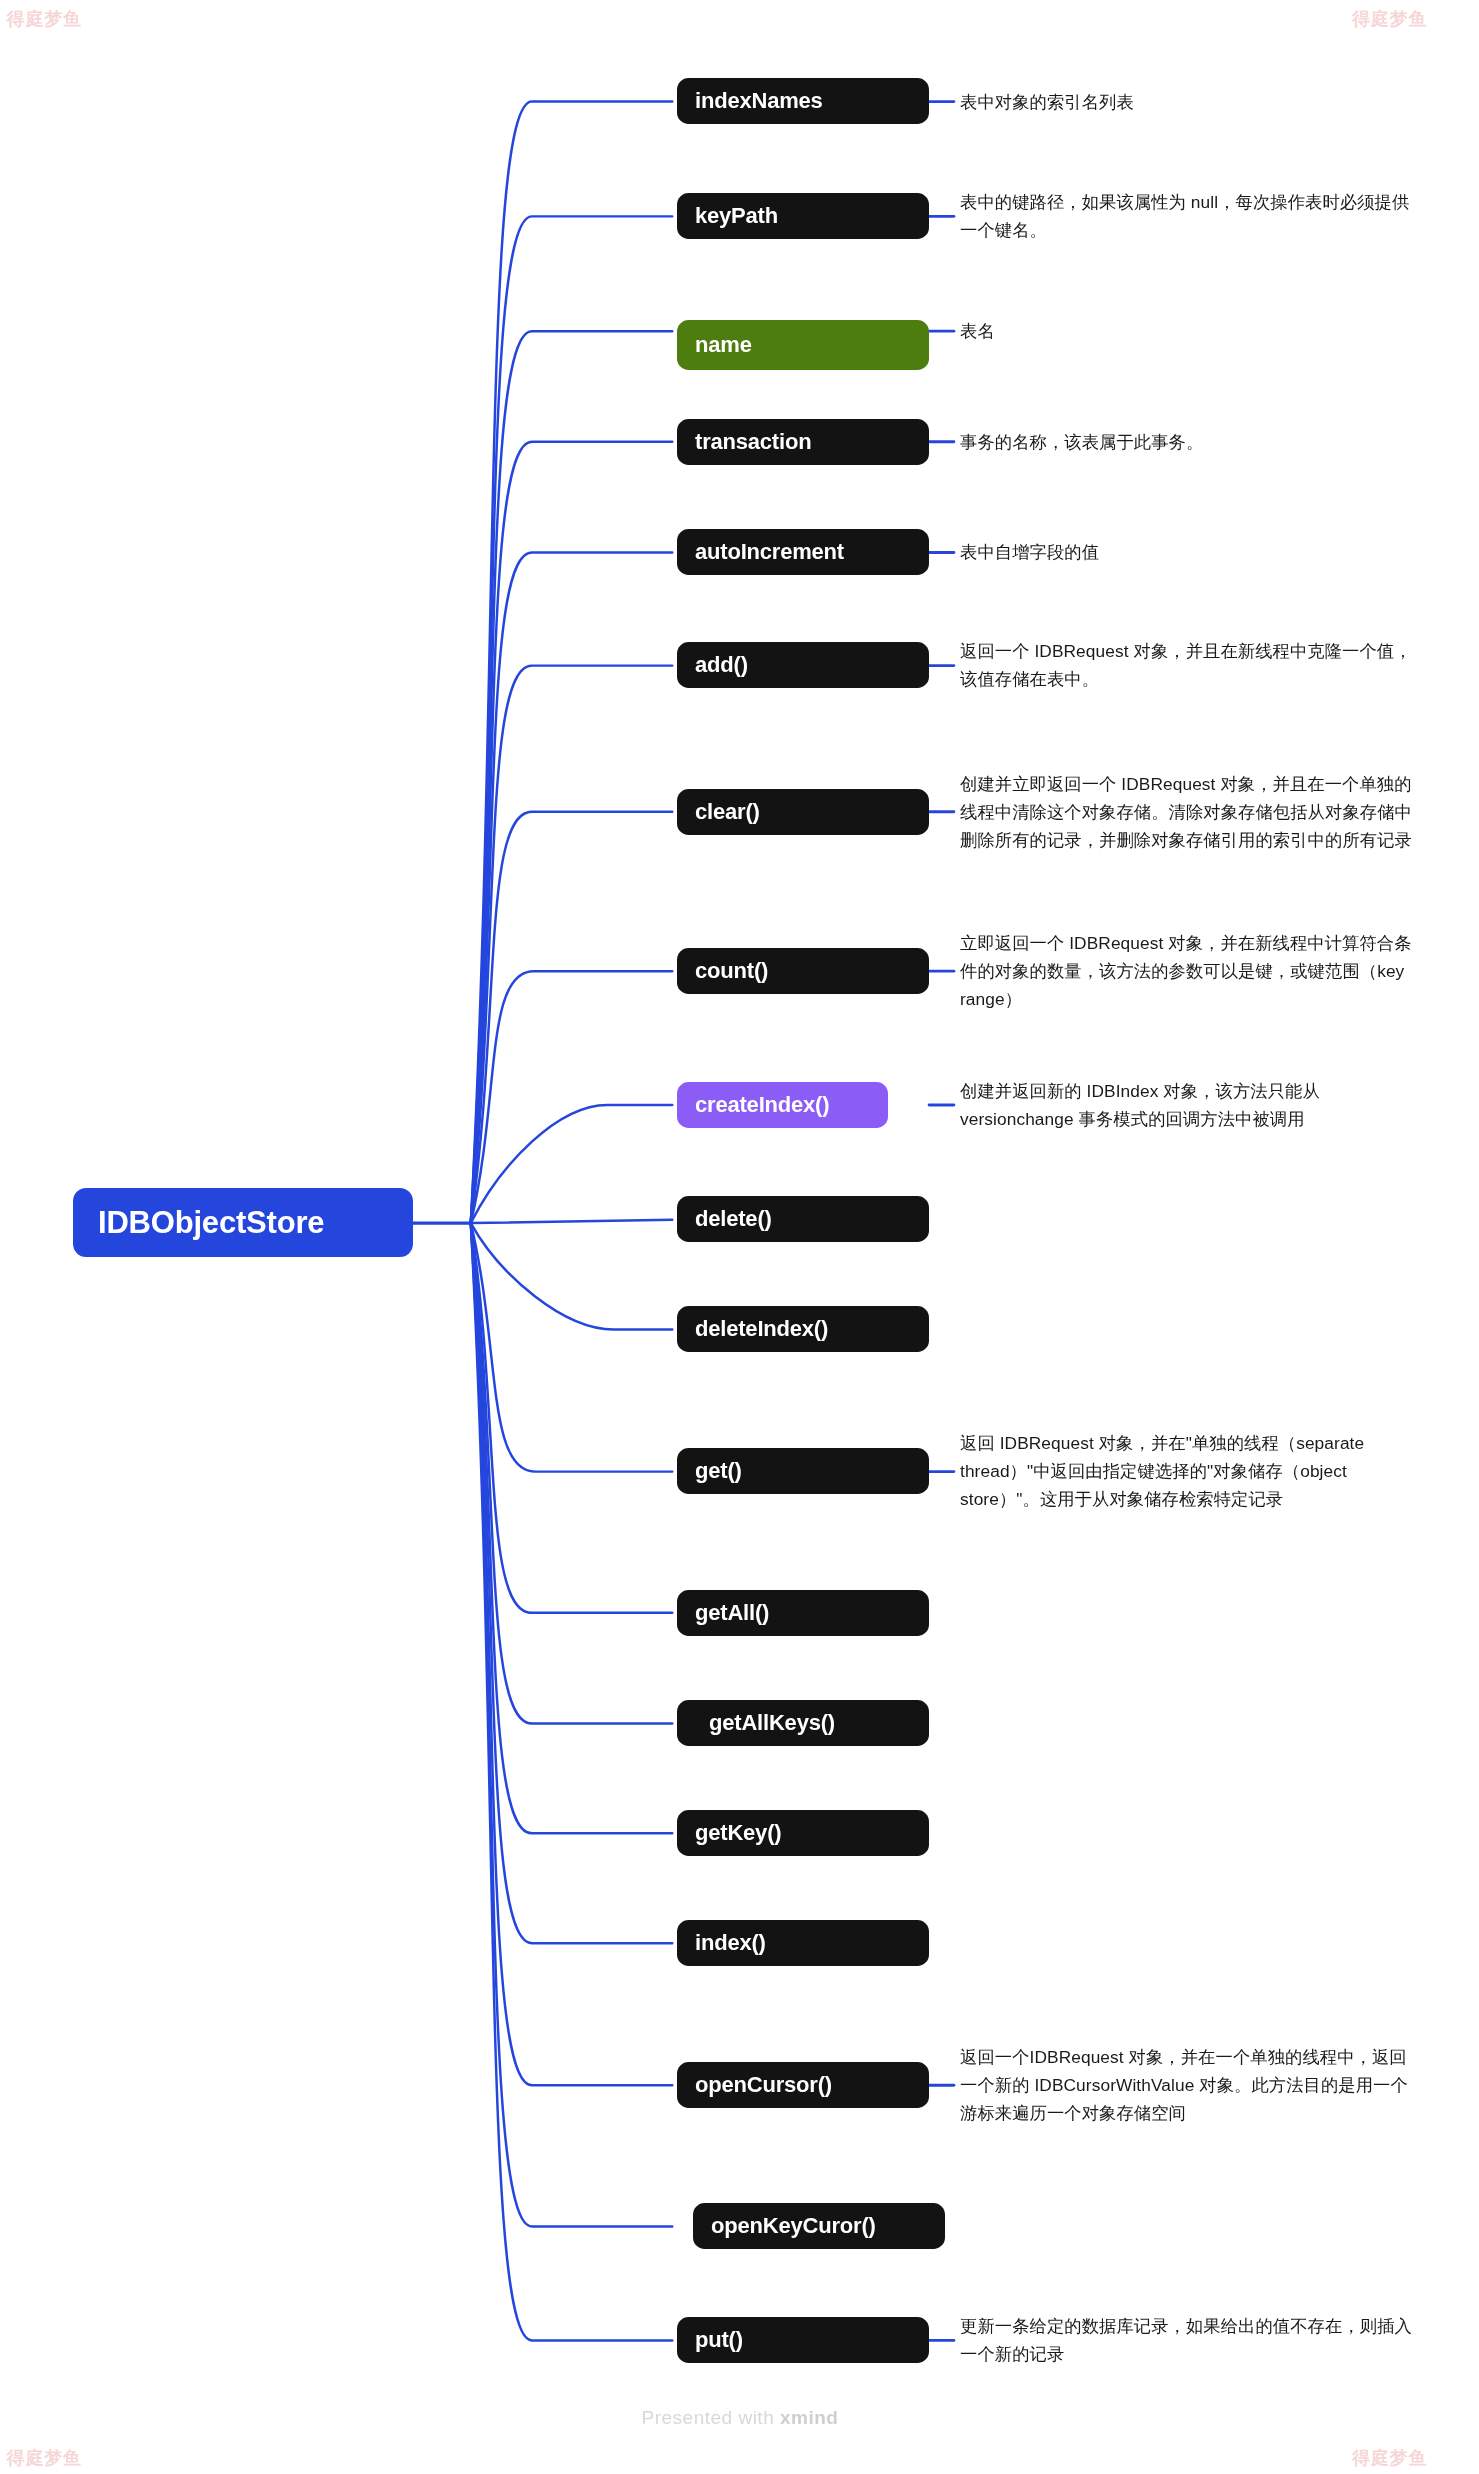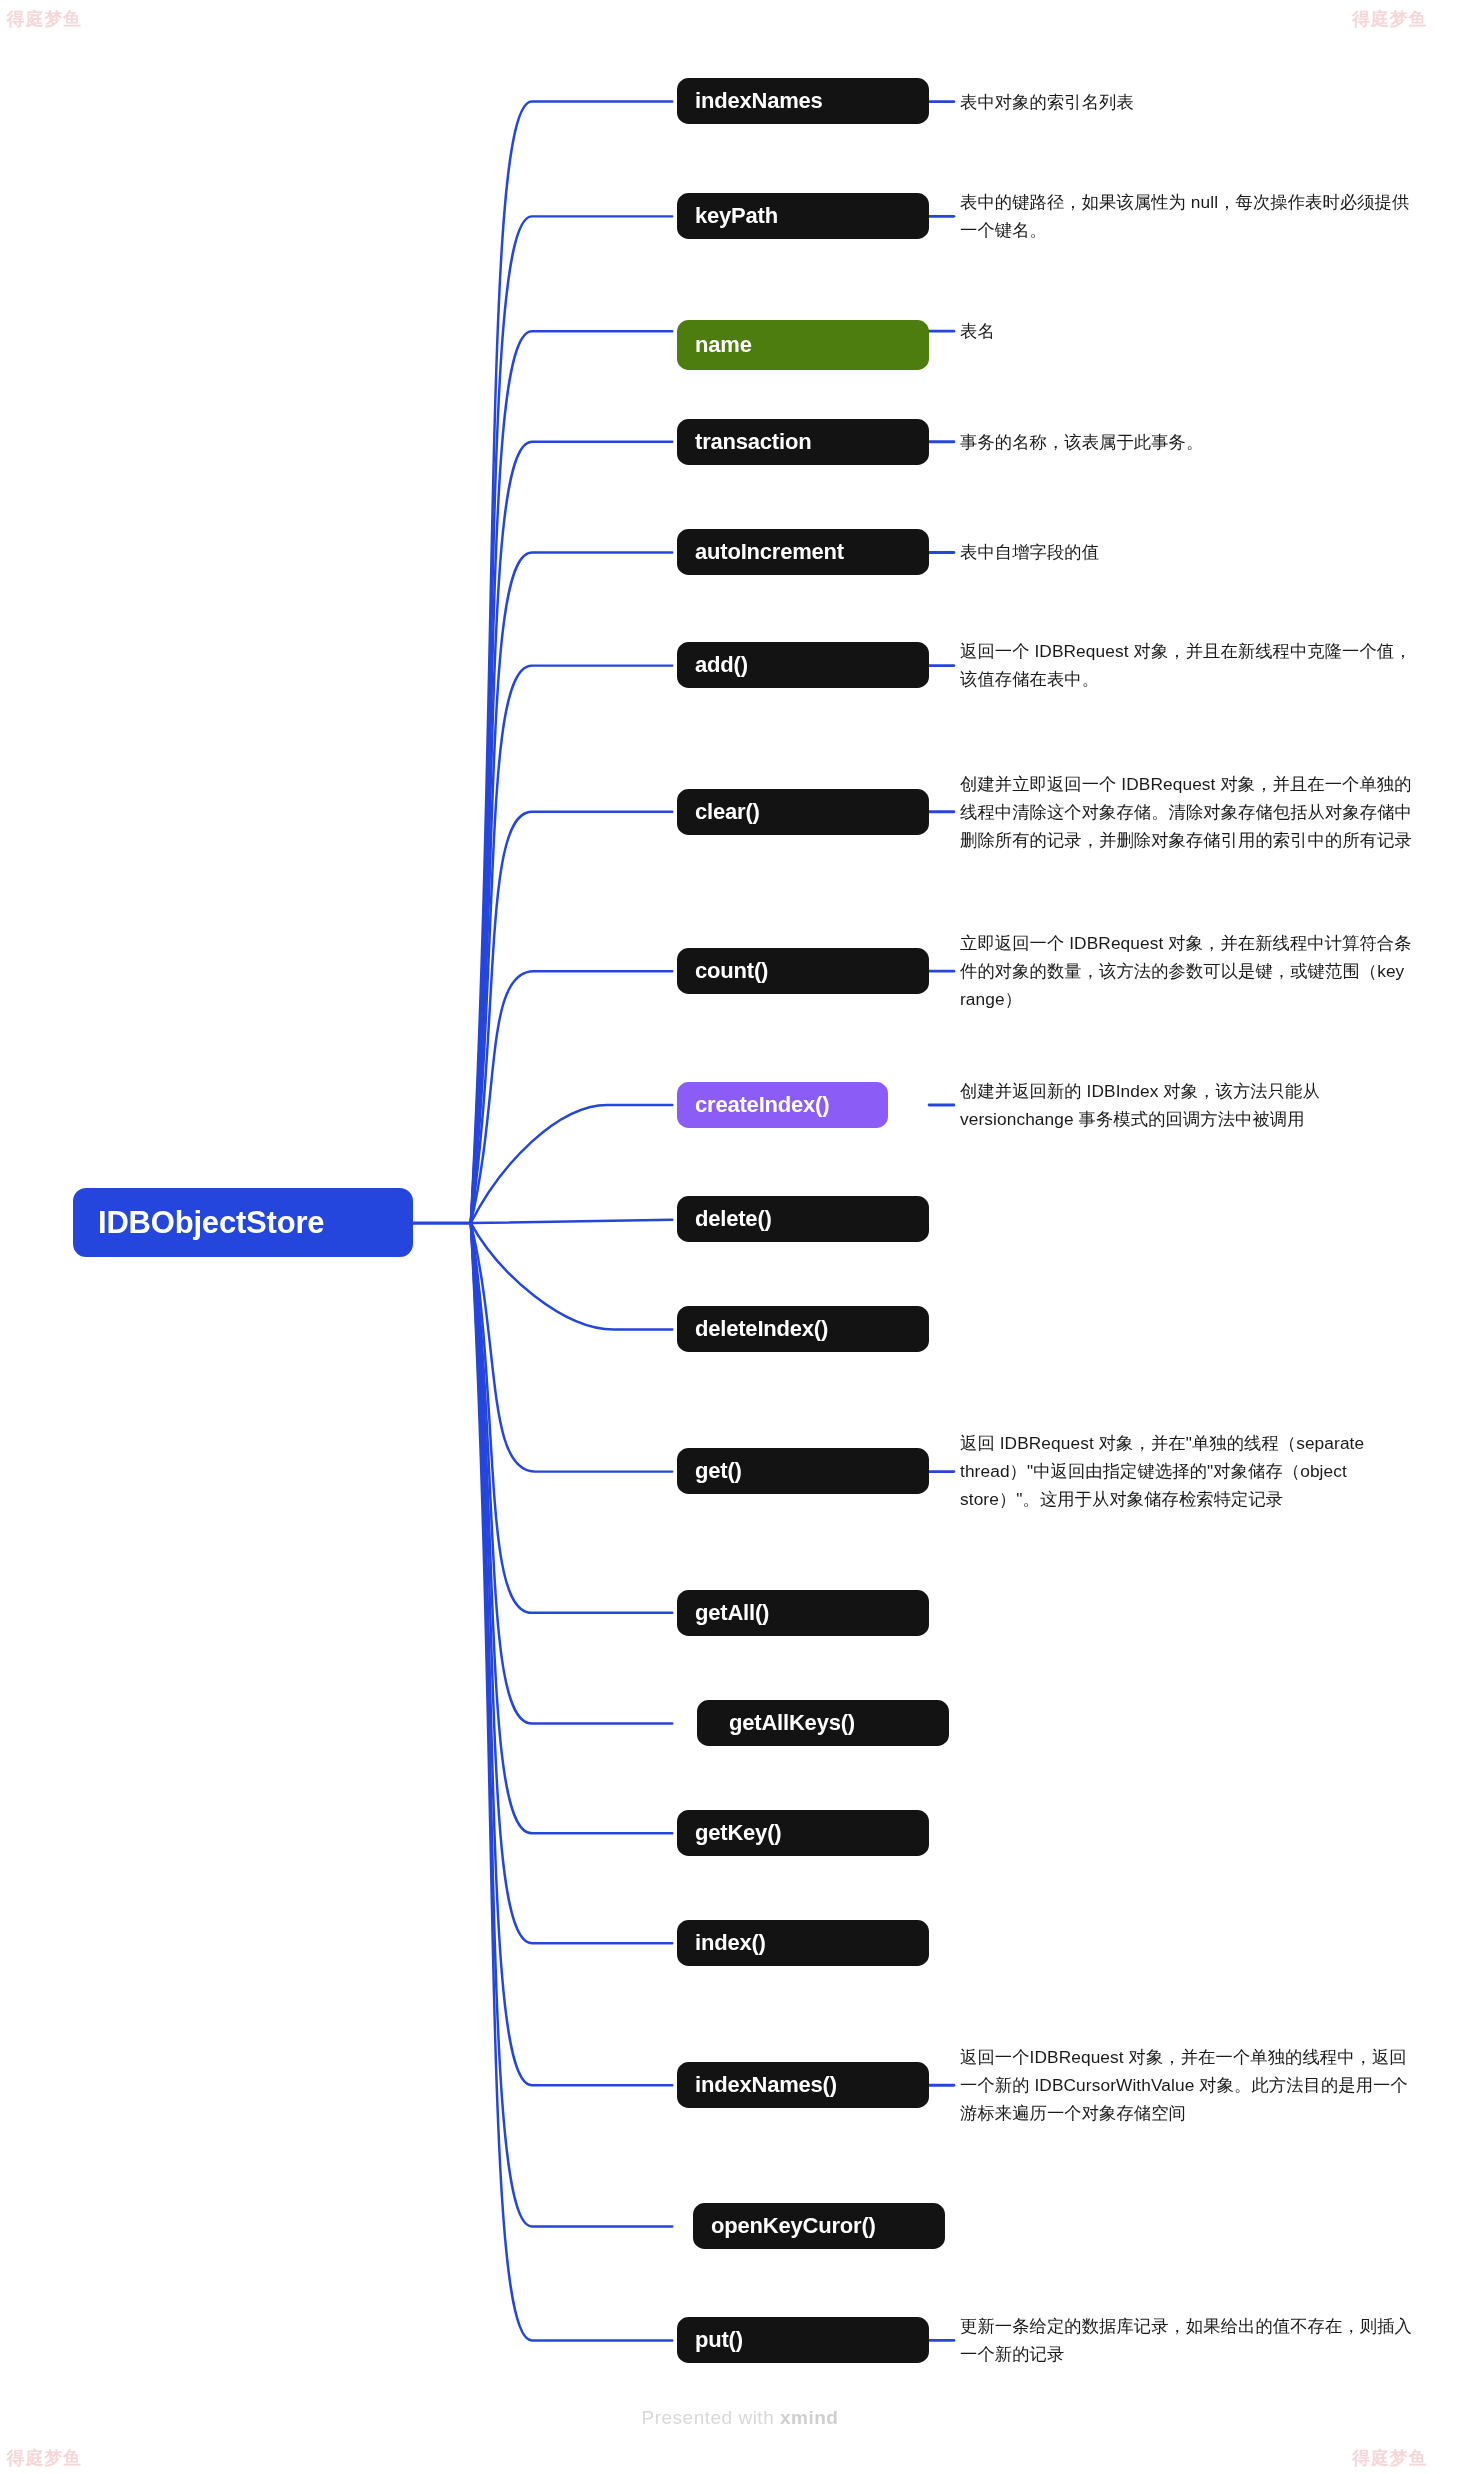--- a/index.html
+++ b/index.html
@@ -182,31 +182,31 @@
       <div class="topic-node" style="left: 677px; top: 1306px; width: 252px; height: 46px; background: rgb(19, 19, 19); color: rgb(255, 255, 255);">
         <span>deleteIndex()</span>
       </div>
       <div class="topic-node" style="left: 677px; top: 1448px; width: 252px; height: 46px; background: rgb(19, 19, 19); color: rgb(255, 255, 255); text-align: center;">
         <span>get()</span>
       </div>
       <div class="desc" style="left: 960px; width: 462px; top: 1429px;">返回 IDBRequest 对象，并在"单独的线程（separate thread）"中返回由指定键选择的"对象储存（object store）"。这用于从对象储存检索特定记录</div>
       <div class="topic-node" style="left: 677px; top: 1590px; width: 252px; height: 46px; background: rgb(19, 19, 19); color: rgb(255, 255, 255);">
         <span>getAll()</span>
       </div>
-      <div class="topic-node" style="left: 697px; top: 1700px; width: 252px; height: 46px; background: rgb(19, 19, 19); color: rgb(255, 255, 255); padding-left: 32px;">
+      <div class="topic-node" style="left: 677px; top: 1700px; width: 252px; height: 46px; background: rgb(19, 19, 19); color: rgb(255, 255, 255); padding-left: 32px;">
         <span>getAllKeys()</span>
       </div>
       <div class="topic-node" style="left: 677px; top: 1810px; width: 252px; height: 46px; background: rgb(19, 19, 19); color: rgb(255, 255, 255);">
         <span>getKey()</span>
       </div>
       <div class="topic-node" style="left: 677px; top: 1920px; width: 252px; height: 46px; background: rgb(19, 19, 19); color: rgb(255, 255, 255);">
         <span>index()</span>
       </div>
       <div class="topic-node" style="left: 677px; top: 2062px; width: 252px; height: 46px; background: rgb(19, 19, 19); color: rgb(255, 255, 255);">
-        <span>indexNames()</span>
+        <span>openCursor()</span>
       </div>
       <div class="desc" style="left: 960px; width: 462px; top: 2043px;"> 返回一个IDBRequest 对象，并在一个单独的线程中，返回一个新的 IDBCursorWithValue 对象。此方法目的是用一个游标来遍历一个对象存储空间</div>
       <div class="topic-node" style="left: 677px; top: 2203px; width: 252px; height: 46px; background: rgb(19, 19, 19); color: rgb(255, 255, 255); margin-left: 16px;">
         <span>openKeyCuror()</span>
       </div>
       <div class="topic-node" style="left: 677px; top: 2317px; width: 252px; height: 46px; background: rgb(19, 19, 19); color: rgb(255, 255, 255);">
         <span>put()</span>
       </div>
       <div class="desc" style="left: 960px; width: 462px; top: 2312px;">更新一条给定的数据库记录，如果给出的值不存在，则插入一个新的记录</div>
     </div>

